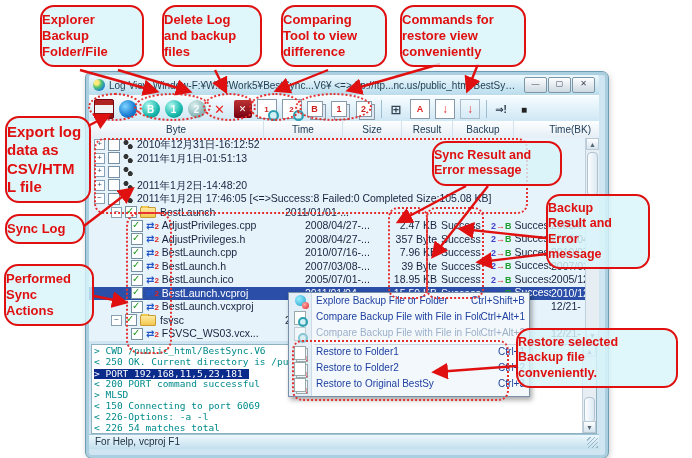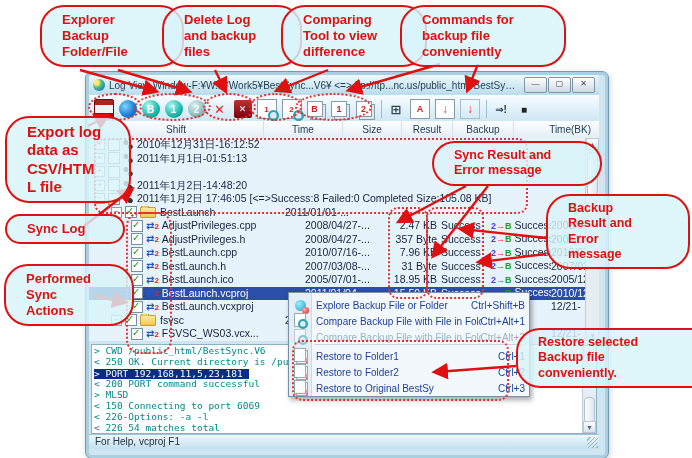--- a/index.html
+++ b/index.html
@@ -93,43 +93,43 @@
   .statusbar{position:absolute;left:0;right:0;bottom:0;height:14px;
     background:linear-gradient(#eef8fd,#c3dfee);border-top:1px solid #9fc4d6;
     font-size:10px;color:#234;line-height:14px;padding-left:6px}
   .grip{position:absolute;right:1px;bottom:1px;width:11px;height:11px;
     background:repeating-linear-gradient(135deg,transparent 0 2px,#9ab7c8 2px 3px)}
 
   
   .menu{position:absolute;left:288px;top:292px;width:240px;background:#f2f8fc;border:1px solid #7a90a8;
     box-shadow:2px 3px 5px rgba(0,0,0,.35);z-index:10;padding:2px 0}
   .menu::before{content:"";position:absolute;left:0;top:0;bottom:0;width:22px;background:#e4eef6;border-right:1px solid #cdd9e4}
-  .menu-item{height:16px;display:flex;align-items:flex-end;font-size:10px;color:#1e3fa0;padding-right:4px;position:relative}
+  .menu-item{height:16px;display:flex;align-items:flex-start;font-size:10px;color:#1e3fa0;padding-right:4px;position:relative}
   .menu-item.disabled{color:#9eb0c8}
   .menu-item.disabled .mi-ic{opacity:.5}
   .mi-ic{width:22px;display:flex;justify-content:center;flex:0 0 auto}
   .mi-label{flex:1;padding-left:5px;white-space:nowrap;overflow:hidden}
   .mi-short{white-space:nowrap}
   .menu-sep{height:1px;background:#c8d6e2;margin:1px 3px 1px 25px}
   .mic-explore{width:11px;height:11px;border-radius:50%;background:radial-gradient(circle at 35% 35%,#9ef,#1aa0c8);position:relative}
   .mic-explore::after{content:"";position:absolute;right:-3px;bottom:-3px;width:7px;height:7px;border-radius:50%;
     background:radial-gradient(circle at 35% 35%,#faa,#d22)}
   .mic-compare{width:10px;height:12px;background:#fff;border:1px solid #9aa;position:relative}
   .mic-compare::after{content:"";position:absolute;right:-3px;bottom:-3px;width:6px;height:6px;
     border:2px solid #2aa0b0;border-radius:50%;background:rgba(180,230,240,.6)}
   .mic-restore{width:10px;height:12px;background:#fff;border:1px solid #9aa;
     box-shadow:2px 2px 0 -1px #eef4fa,2px 2px 0 0 #9aa;position:relative}
   .mic-restore::after{content:"↓";position:absolute;right:-4px;bottom:-4px;color:#e22;font-size:9px;font-weight:bold}
 
   
   .dot{position:absolute;border:2px dotted #e63030;pointer-events:none;z-index:20}
   .dot.ell{border-radius:50%}
   .dot.rrect{border-radius:10px}
-  .callout{position:absolute;background:rgba(216,244,250,.82);border:2.5px solid #e01010;border-radius:24px;
-    color:#e01010;font-weight:bold;font-size:13px;line-height:1.22;padding:5px 20px;white-space:pre-line;z-index:30}
+  .callout{position:absolute;background:rgba(216,244,250,.82);border:2.5px solid #e01010;border-radius:14px;
+    color:#e01010;font-weight:bold;font-size:13px;line-height:1.22;padding:5px 0;white-space:pre-line;z-index:30}
   #arrows{position:absolute;left:0;top:0;z-index:25;pointer-events:none}
 </style>
 </head>
 <body>
 
 <div class="window">
   <div class="wincontent">
     <div class="titlebar">
       <span class="appicon"></span>
       <span class="title-text">Log View Window-F:¥W...¥Work5¥BestSync...V6¥ &lt;=&gt; ftp://ftp...nc.us/public_html/BestSync...</span>
@@ -157,21 +157,21 @@
         <span class="tbi i-tree">⊞</span>
         <span class="tbi i-selall">A</span>
         <span class="tbi i-down1">↓</span>
         <span class="tbi i-down2">↓</span>
         <span class="tbsep"></span>
         <span class="tbi i-exit">⇒!</span>
         <span class="tbi i-stop">■</span>
       </div>
 
     <div class="listhdr" id="listhdr">
-        <span class="hc hc0">Shift</span>
+        <span class="hc hc0">Byte</span>
         <span class="hc hc1">Time</span>
         <span class="hc hc2">Size</span>
         <span class="hc hc3">Result</span>
         <span class="hc hc4">Backup</span>
         <span class="hc hc5">Time(BK)</span>
       </div>
     <div class="listbody" id="listbody">
         <div class="srow" style="padding-left: 5px;">
           <span class="expander">+</span>
           <span class="checkbox"></span>
@@ -250,21 +250,21 @@
           <span class="c-backup"><span class="bk2">2</span><span class="bkar">→</span><span class="bkB">B</span> Success</span>
           <span class="c-timebk">2010/07/16-</span>
         </div>
         <div class="row">
           <span class="c-file" style="padding-left: 42px;">
             <span class="checkbox checked"></span>
             <span class="sync-ic">⇄<i>2</i></span>
             <span>BestLaunch.h</span>
           </span>
           <span class="c-time">2007/03/08-...</span>
-          <span class="c-size">31 Byte</span>
+          <span class="c-size">39 Byte</span>
           <span class="c-result">Success</span>
           <span class="c-backup"><span class="bk2">2</span><span class="bkar">→</span><span class="bkB">B</span> Success</span>
           <span class="c-timebk">2007/03/08-</span>
         </div>
         <div class="row">
           <span class="c-file" style="padding-left: 42px;">
             <span class="checkbox checked"></span>
             <span class="sync-ic">⇄<i>2</i></span>
             <span>BestLaunch.ico</span>
           </span>
@@ -429,21 +429,21 @@
 <div class="callout" style="left:40px;top:5px;width:100px">Explorer
 Backup
 Folder/File</div>
 <div class="callout" style="left:162px;top:5px;width:96px">Delete Log
 and backup
 files</div>
 <div class="callout" style="left:281px;top:5px;width:102px">Comparing
 Tool to view
 difference</div>
 <div class="callout" style="left:400px;top:5px;width:122px">Commands for
-backup file
+restore view
 conveniently</div>
 <div class="callout" style="left:5px;top:116px;width:82px;font-size:15px">Export log
 data as
 CSV/HTM
 L file</div>
 <div class="callout" style="left:5px;top:214px;width:76px">Sync Log</div>
 <div class="callout" style="left:4px;top:264px;width:86px">Performed
 Sync
 Actions</div>
 <div class="callout" style="left:432px;top:141px;width:126px;font-size:12.5px">Sync Result and

